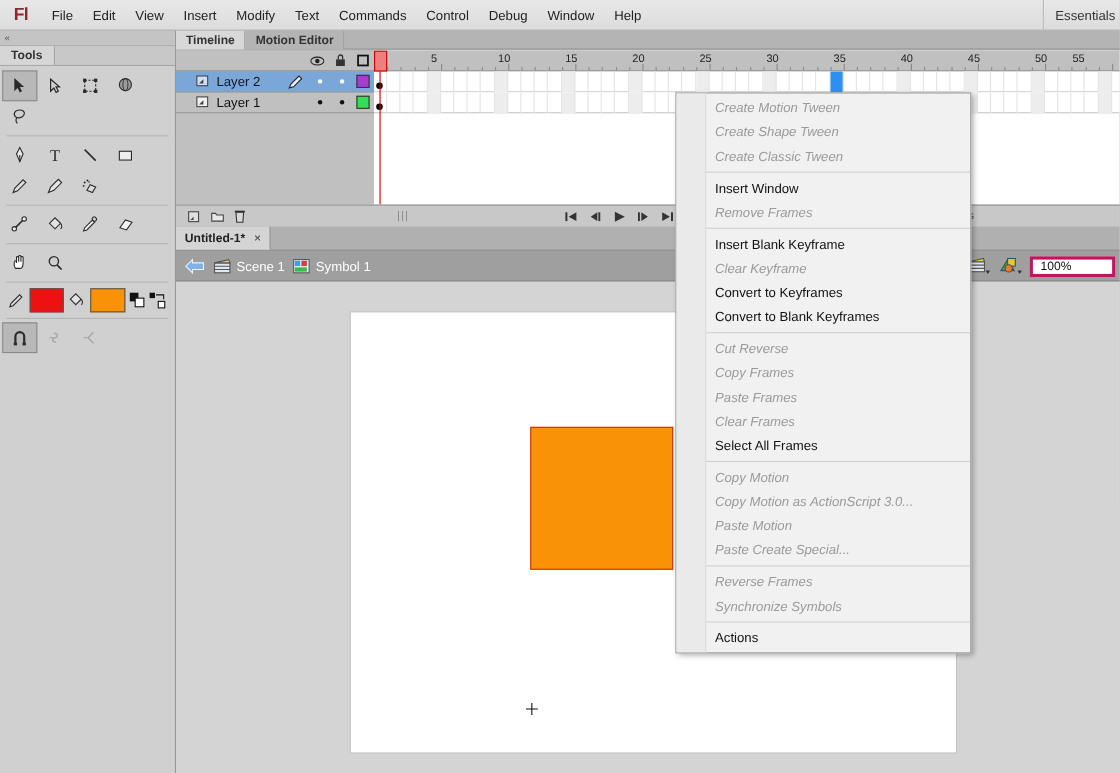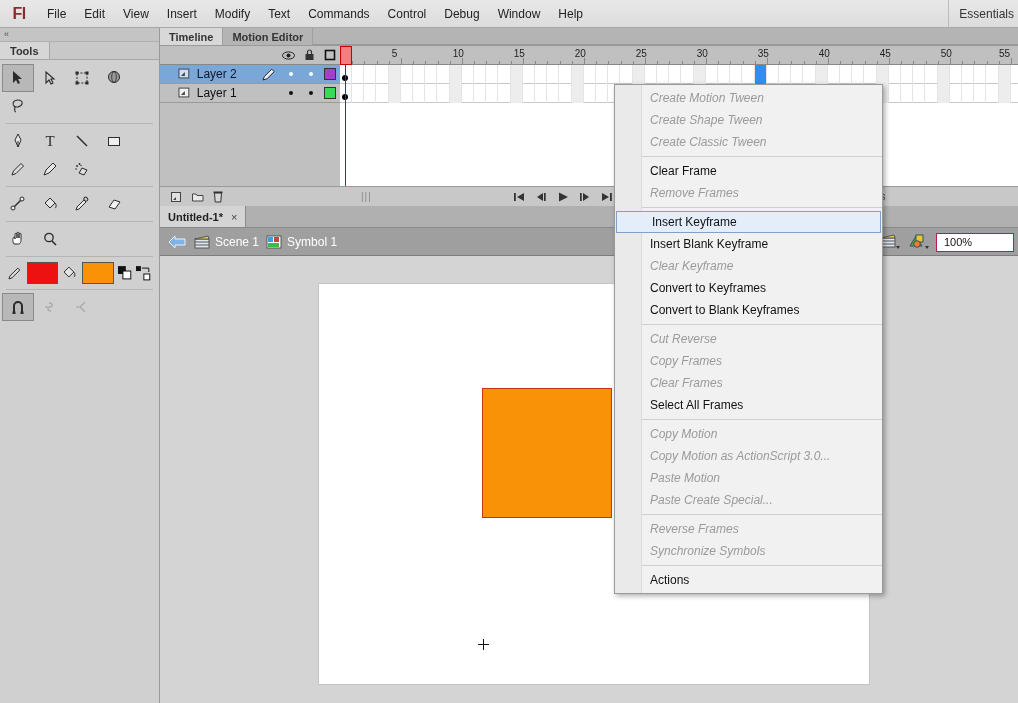--- a/index.html
+++ b/index.html
@@ -148,21 +148,21 @@
     background: #9f9f9f; border-bottom: 1px solid #7d7d7d;
     display: flex; align-items: center; padding-left: 8px; gap: 7px;
   }
   .crumb { display: flex; align-items: center; gap: 5px; font-size: 12px; color: #fff; }
   .crumb-ico { width: 16px; height: 14px; }
   .zoom-right {
     position: absolute; right: 0; top: 0; height: 28px;
     display: flex; align-items: center; gap: 5px; padding-right: 4px;
   }
   .zoom-field {
-    width: 78px; height: 19px; background: #fff; border: 1px solid #be185d;
+    width: 78px; height: 19px; background: #fff; border: 3px solid #be185d;
     font-size: 11px; color: #111; display: flex; align-items: center; padding-left: 7px;
   }
 
   
   .stage-area {
     position: absolute; left: 160px; top: 256px; width: 858px; height: 447px;
     background: #d4d4d4; overflow: hidden;
   }
   .canvas {
     position: absolute; left: 159px; top: 28px; width: 550px; height: 400px;
@@ -470,21 +470,21 @@
             <div class="rul-num" style="left: 51.8px;">5</div>
             <div class="rul-num" style="left: 112.8px;">10</div>
             <div class="rul-num" style="left: 173.8px;">15</div>
             <div class="rul-num" style="left: 234.8px;">20</div>
             <div class="rul-num" style="left: 295.8px;">25</div>
             <div class="rul-num" style="left: 356.8px;">30</div>
             <div class="rul-num" style="left: 417.8px;">35</div>
             <div class="rul-num" style="left: 478.8px;">40</div>
             <div class="rul-num" style="left: 539.8px;">45</div>
             <div class="rul-num" style="left: 600.8px;">50</div>
-            <div class="rul-num" style="left: 659px;">55</div>
+            <div class="rul-num" style="left: 635px;">55</div>
             <div class="tick" style="left: 0px; height: 6px;"></div>
             <div class="tick" style="left: 12.2px; height: 3px;"></div>
             <div class="tick" style="left: 24.4px; height: 3px;"></div>
             <div class="tick" style="left: 36.6px; height: 3px;"></div>
             <div class="tick" style="left: 48.8px; height: 3px;"></div>
             <div class="tick" style="left: 61px; height: 6px;"></div>
             <div class="tick" style="left: 73.2px; height: 3px;"></div>
             <div class="tick" style="left: 85.4px; height: 3px;"></div>
             <div class="tick" style="left: 97.6px; height: 3px;"></div>
             <div class="tick" style="left: 109.8px; height: 3px;"></div>
@@ -789,31 +789,31 @@
     </svg>
   </div>
 
   <div class="ctxmenu">
     <div class="ctx-strip"></div>
     <div id="ctx-content">
         <div class="ctx-item disabled">Create Motion Tween</div>
         <div class="ctx-item disabled">Create Shape Tween</div>
         <div class="ctx-item disabled">Create Classic Tween</div>
         <div class="ctx-sep"></div>
-        <div class="ctx-item">Clear Frame</div>
+        <div class="ctx-item">Insert Window</div>
         <div class="ctx-item disabled">Remove Frames</div>
         <div class="ctx-sep"></div>
-        <div class="ctx-item highlight">Insert Keyframe</div>
         <div class="ctx-item">Insert Blank Keyframe</div>
         <div class="ctx-item disabled">Clear Keyframe</div>
         <div class="ctx-item">Convert to Keyframes</div>
         <div class="ctx-item">Convert to Blank Keyframes</div>
         <div class="ctx-sep"></div>
         <div class="ctx-item disabled">Cut Reverse</div>
         <div class="ctx-item disabled">Copy Frames</div>
+        <div class="ctx-item disabled">Paste Frames</div>
         <div class="ctx-item disabled">Clear Frames</div>
         <div class="ctx-item">Select All Frames</div>
         <div class="ctx-sep"></div>
         <div class="ctx-item disabled">Copy Motion</div>
         <div class="ctx-item disabled">Copy Motion as ActionScript 3.0...</div>
         <div class="ctx-item disabled">Paste Motion</div>
         <div class="ctx-item disabled">Paste Create Special...</div>
         <div class="ctx-sep"></div>
         <div class="ctx-item disabled">Reverse Frames</div>
         <div class="ctx-item disabled">Synchronize Symbols</div>

